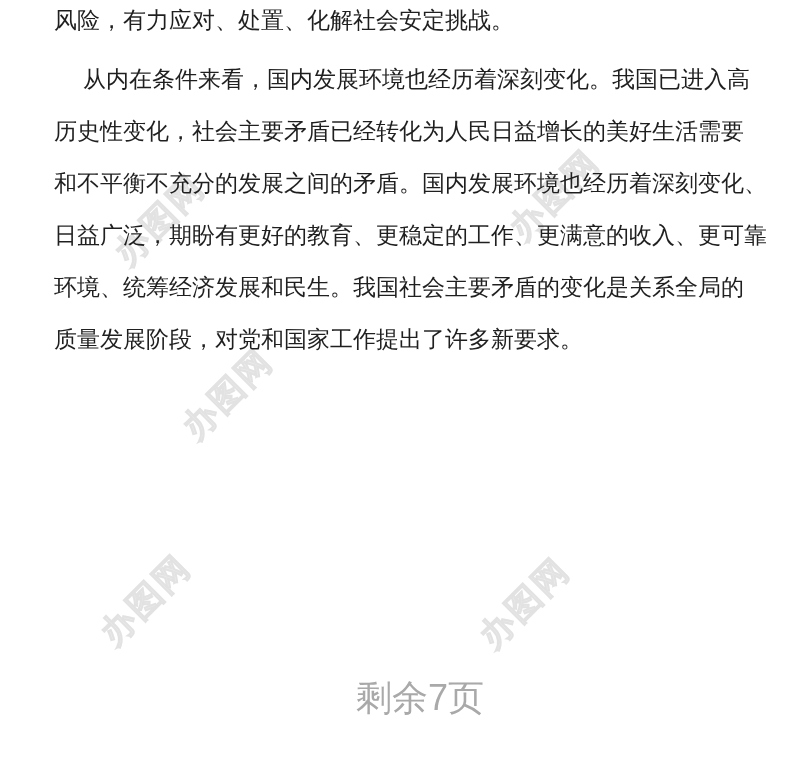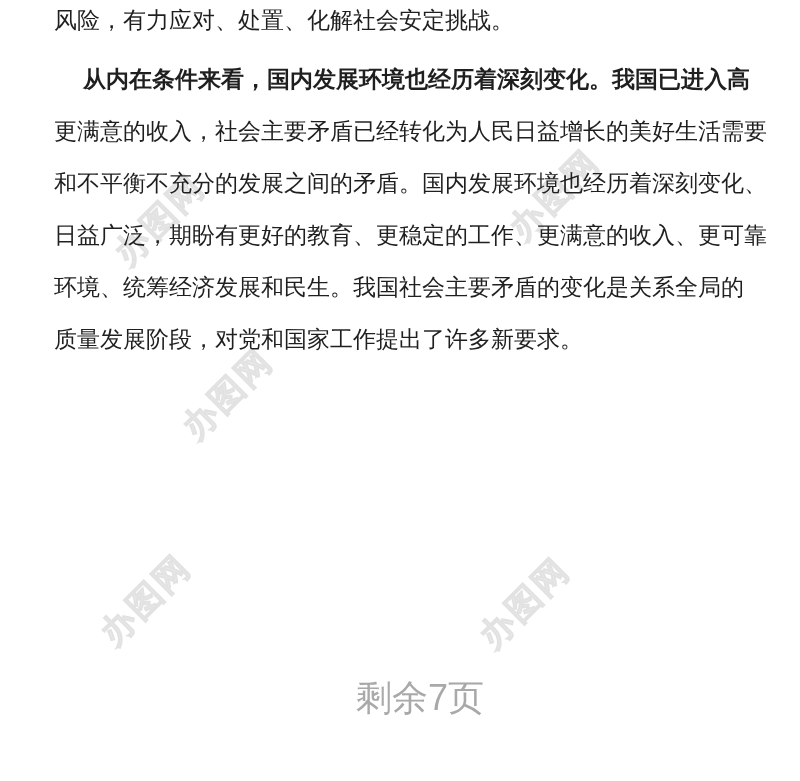--- a/index.html
+++ b/index.html
@@ -43,21 +43,20 @@
   .para {
     margin: 0 0 7px 0;
   }
   .line {
     height: 52px;
     line-height: 52px;
     white-space: nowrap;
   }
   .para.indent .line:first-child {
     text-indent: 29px;
-    font-weight: bold;
   }
   
   .preview-footer {
     position: absolute;
     top: 678px;
     left: 0;
     width: 100%;
     display: flex;
     justify-content: center;
     gap: 10px;
@@ -80,21 +79,21 @@
       <div class="watermark-stamp" style="left: 146px; top: 600px; color: rgb(237, 237, 237);">办图网</div>
       <div class="watermark-stamp" style="left: 525px; top: 603px; color: rgb(237, 237, 237);">办图网</div>
     </div>
 
   <div class="doc-body" style="color: rgb(31, 31, 31);">
       <div class="para">
         <div class="line">风险，有力应对、处置、化解社会安定挑战。</div>
       </div>
       <div class="para indent">
         <div class="line">从内在条件来看，国内发展环境也经历着深刻变化。我国已进入高</div>
-        <div class="line">更满意的收入，社会主要矛盾已经转化为人民日益增长的美好生活需要</div>
+        <div class="line">历史性变化，社会主要矛盾已经转化为人民日益增长的美好生活需要</div>
         <div class="line">和不平衡不充分的发展之间的矛盾。国内发展环境也经历着深刻变化、</div>
         <div class="line">日益广泛，期盼有更好的教育、更稳定的工作、更满意的收入、更可靠</div>
         <div class="line">环境、统筹经济发展和民生。我国社会主要矛盾的变化是关系全局的</div>
         <div class="line">质量发展阶段，对党和国家工作提出了许多新要求。</div>
       </div>
     </div>
 
   <div class="preview-footer" style="color: rgb(169, 169, 169);">
     <span>剩余7页</span>
   </div>

